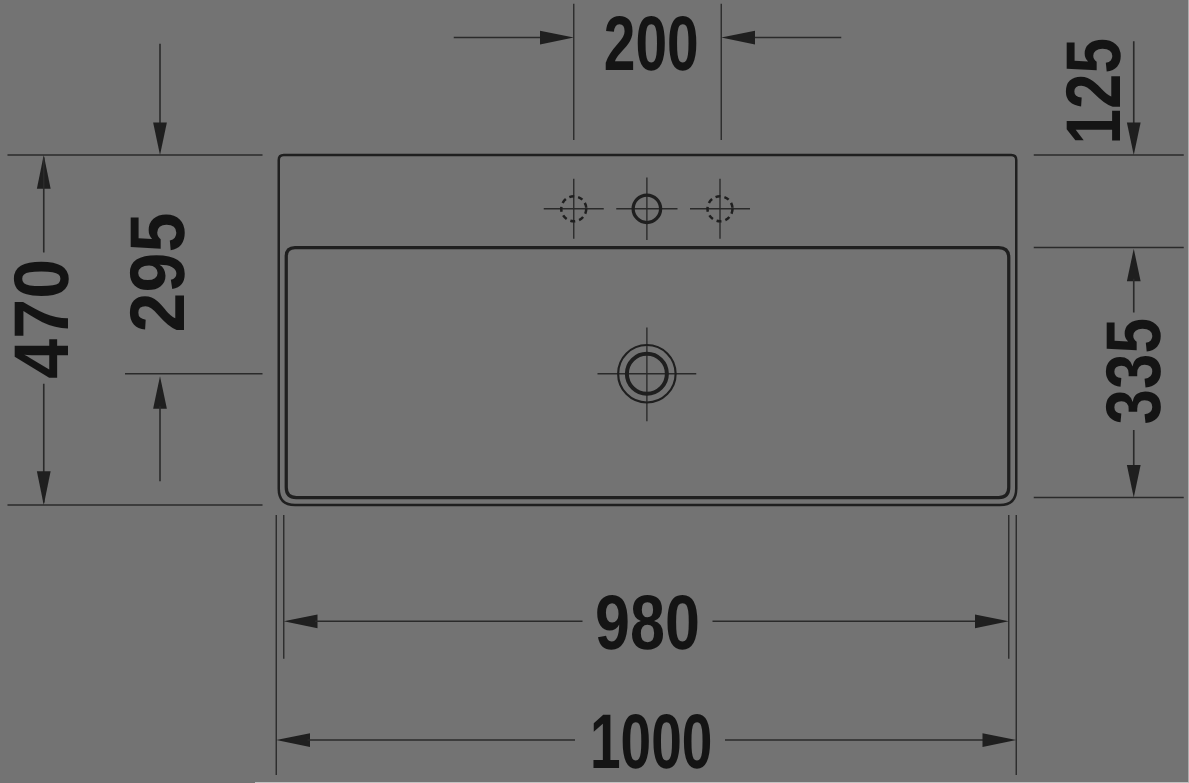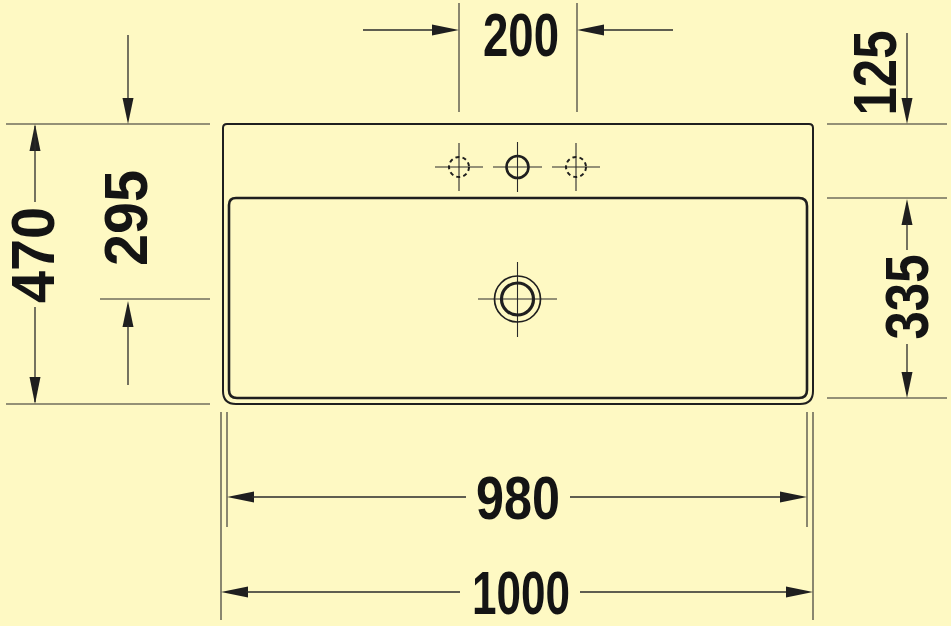--- a/index.html
+++ b/index.html
@@ -4,21 +4,21 @@
 <style>
   html, body {
     margin: 0;
     padding: 0;
     background: #ffffff;
   }
   .canvas {
     position: relative;
     width: 951px;
     height: 626px;
-    background: #fef9c3;
+    background: #737373;
     overflow: hidden;
     font-family: "Liberation Sans", "DejaVu Sans", sans-serif;
   }
   svg { position: absolute; top: 0; left: 0; }
   .outline   { fill: none; stroke: #1f1f1f; stroke-width: 2;   stroke-linecap: round; }
   .outline-thick { fill: none; stroke: #1f1f1f; stroke-width: 2.6; stroke-linecap: round; }
   .thin      { fill: none; stroke: #2a2a2a; stroke-width: 1.1; }
   .dimline   { fill: none; stroke: #2a2a2a; stroke-width: 1.3; }
   .extline   { fill: none; stroke: #2a2a2a; stroke-width: 1.1; }
   .arrow     { fill: #1f1f1f; stroke: none; }

